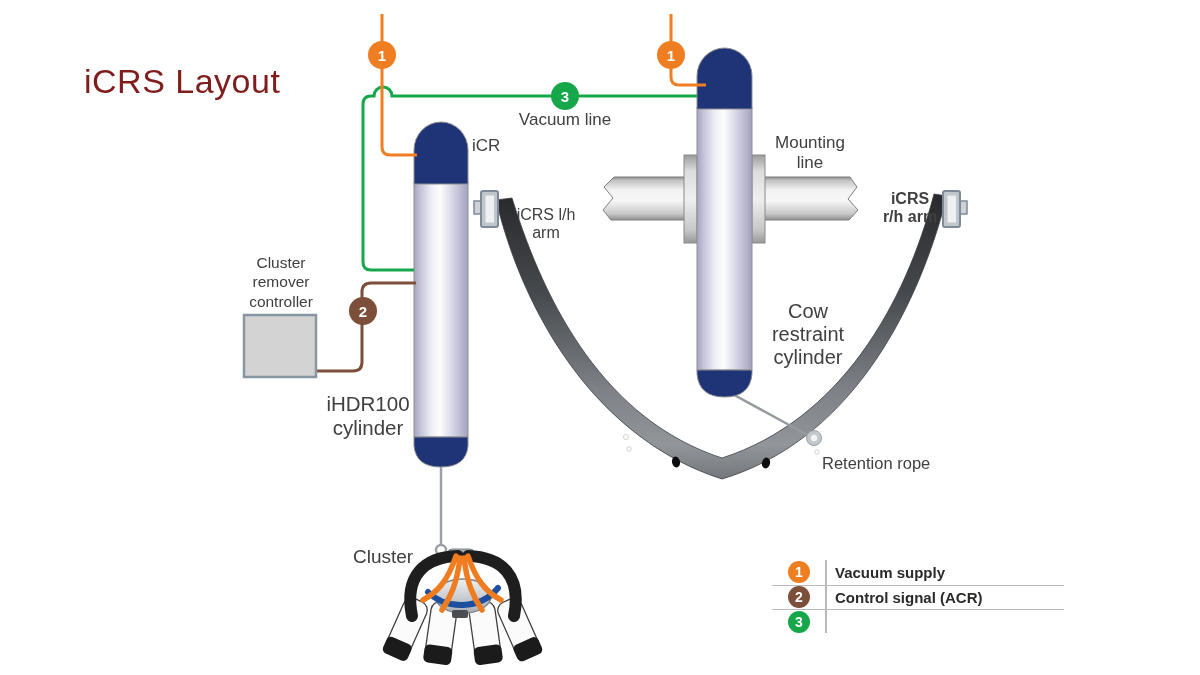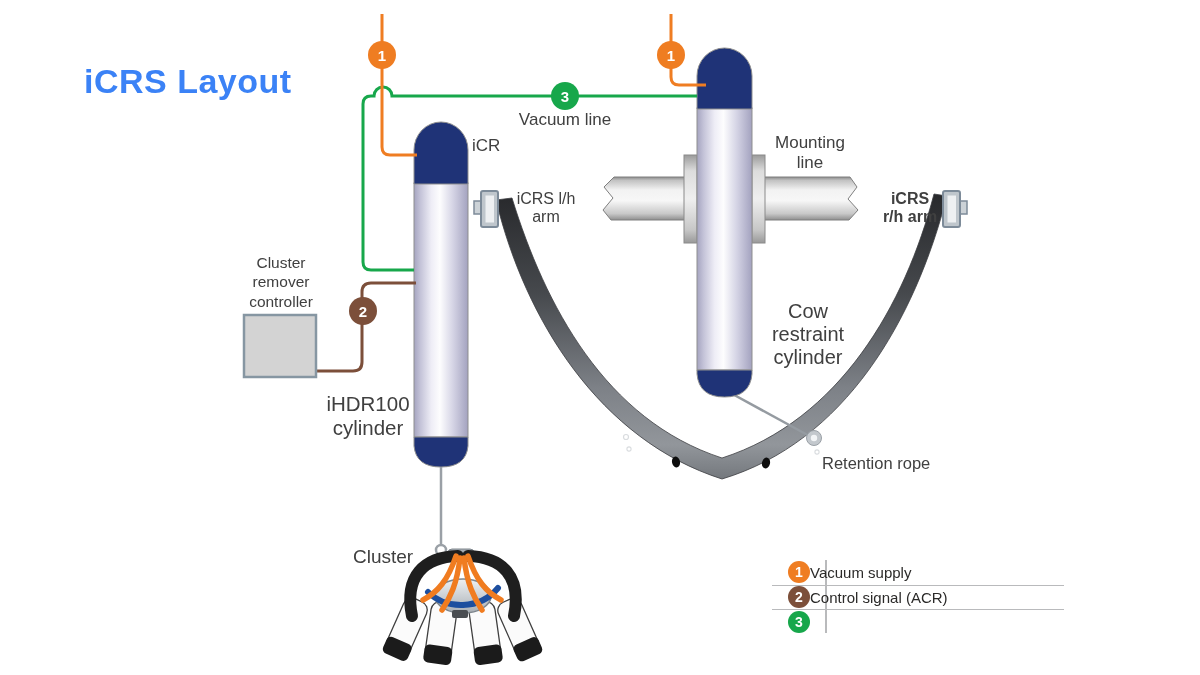--- a/index.html
+++ b/index.html
@@ -1,30 +1,30 @@
 <!DOCTYPE html>
 <html><head>
 <meta charset="utf-8">
 <style>
   html,body{margin:0;padding:0;background:#ffffff;}
   #canvas{position:relative;width:1200px;height:675px;background:#ffffff;overflow:hidden;
           font-family:"Liberation Sans","DejaVu Sans",sans-serif;color:#2b2a29;}
   #diagram-svg{position:absolute;left:0;top:0;width:1200px;height:675px;}
   .lbl{position:absolute;color:#404040;line-height:1.15;}
   .lbl.center{text-align:center;}
-  #page-title{position:absolute;left:84px;top:62px;font-size:34px;font-weight:bold;color:#3b82f6;letter-spacing:.5px;}
+  #page-title{position:absolute;left:84px;top:62px;font-size:34px;font-weight:normal;color:#7f1d1d;letter-spacing:.5px;}
   .line-badge{position:absolute;width:28px;height:28px;border-radius:50%;display:flex;align-items:center;justify-content:center;
               color:#fff;font-weight:bold;font-size:15px;}
   
   #legend{position:absolute;left:772px;top:560px;width:292px;}
   .legend-row{display:flex;align-items:center;height:24.5px;box-sizing:border-box;}
   .legend-row + .legend-row{border-top:1.5px solid #b9babc;}
   .legend-badge{width:22px;height:22px;border-radius:50%;margin-left:16px;flex:0 0 22px;display:flex;align-items:center;justify-content:center;
                 color:#fff;font-weight:bold;font-size:14px;}
-  .legend-text{font-size:15px;white-space:nowrap;}
+  .legend-text{margin-left:25px;font-size:15px;white-space:nowrap;font-weight:bold;}
   #legend-divider{position:absolute;left:825px;top:560px;width:1.5px;height:73px;background:#b9babc;}
 </style>
 </head>
 <body>
 
 <div id="canvas">
 
   <svg id="diagram-svg" viewBox="0 0 1200 675">
     <defs>
       <linearGradient id="cylGrad" x1="0" y1="0" x2="1" y2="0">
@@ -171,21 +171,21 @@
   <div id="page-title">iCRS Layout</div>
 
   <div class="line-badge" style="left: 368px; top: 41px; background-color: rgb(239, 125, 34);">1</div>
   <div class="line-badge" style="left: 657px; top: 41px; background-color: rgb(239, 125, 34);">1</div>
   <div class="line-badge" style="left: 551px; top: 82px; background-color: rgb(23, 167, 75);">3</div>
   <div class="line-badge" style="left: 349px; top: 297px; background-color: rgb(124, 79, 58);">2</div>
 
   <div class="lbl" style="left:472px;top:136px;font-size:17px;">iCR</div>
   <div class="lbl center" style="left:505px;top:110px;width:120px;font-size:17px;">Vacuum line</div>
   <div class="lbl center" style="left:769px;top:133px;width:82px;font-size:17px;">Mounting line</div>
-  <div class="lbl center" style="left:515px;top:190px;width:62px;font-size:16px;text-align:center;">iCRS l/h arm</div>
+  <div class="lbl center" style="left:515px;top:206px;width:62px;font-size:16px;text-align:center;">iCRS l/h arm</div>
   <div class="lbl center" style="left:879px;top:190px;width:62px;font-size:16px;font-weight:bold;">iCRS r/h arm</div>
   <div class="lbl center" style="left:226px;top:253px;width:110px;font-size:15.5px;line-height:1.25;">Cluster remover controller</div>
   <div class="lbl center" style="left:318px;top:392px;width:100px;font-size:20.5px;">iHDR100 cylinder</div>
   <div class="lbl center" style="left:762px;top:300px;width:92px;font-size:20px;">Cow restraint cylinder</div>
   <div class="lbl" style="left:822px;top:454px;font-size:16.5px;">Retention rope</div>
   <div class="lbl" style="left:353px;top:538px;font-size:19px;margin-top:8px;">Cluster</div>
 
   <div id="legend-divider"></div>
   <div id="legend">
     <div class="legend-row">

